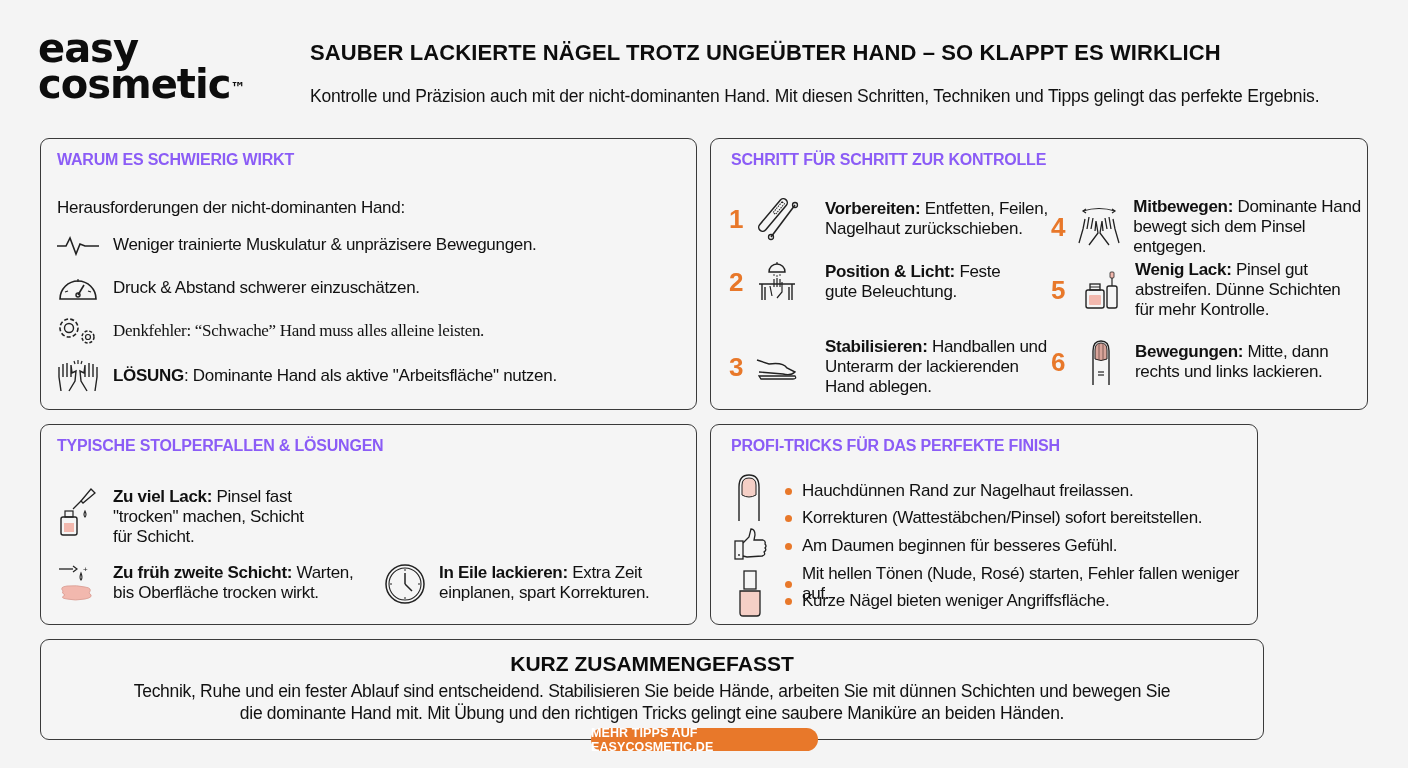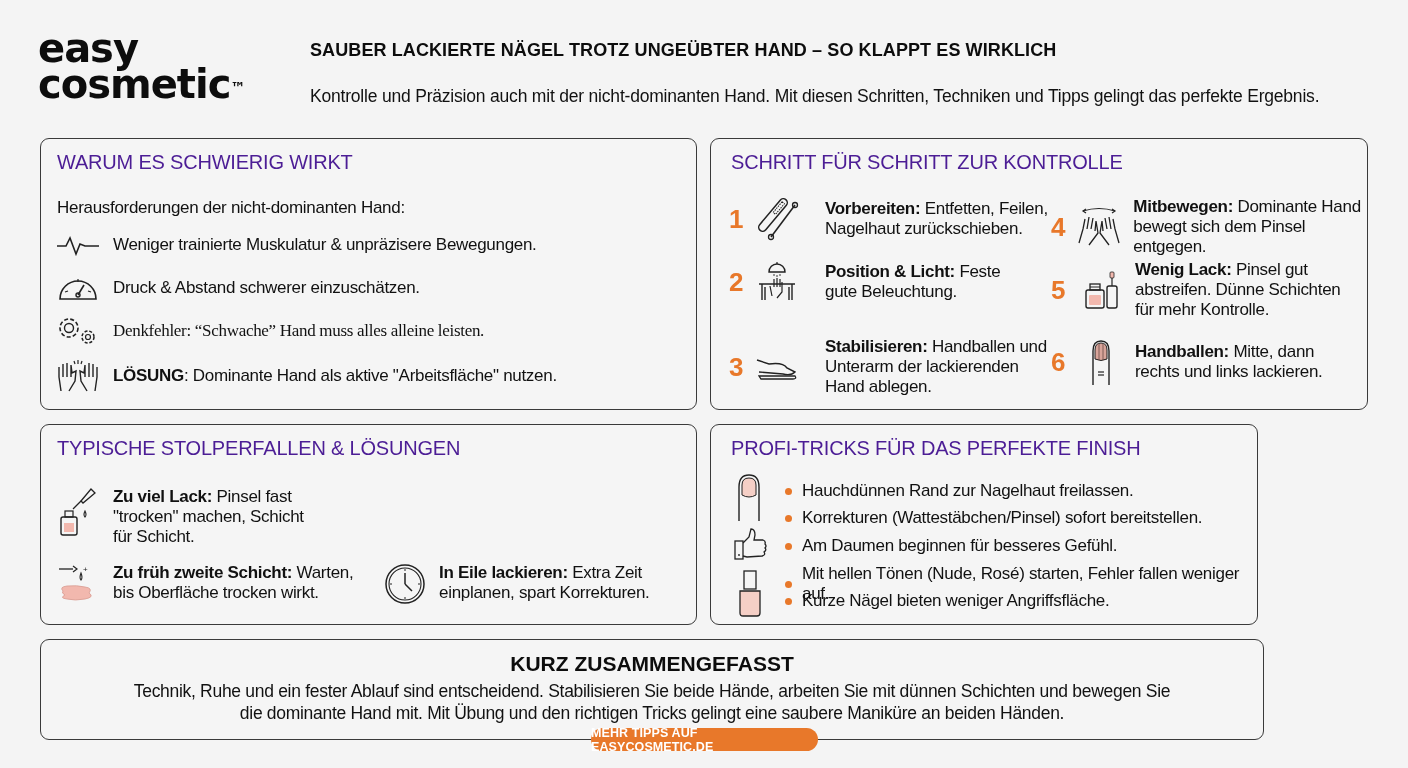--- a/index.html
+++ b/index.html
@@ -12,35 +12,35 @@
   }
   .logo {
     position: absolute; left: 38px; top: 30px;
     font-family: "DejaVu Sans", sans-serif;
     font-weight: bold; font-size: 40px; line-height: 36px;
     letter-spacing: -1px; color: #0d0d0d;
   }
   .logo .tm { font-size: 15px; vertical-align: top; position: relative; top: 4px; letter-spacing: 0; }
   .header-title {
     position: absolute; left: 310px; top: 40px;
-    font-weight: bold; font-size: 18px; letter-spacing: 0.1px; color: #0d0d0d;
+    font-weight: bold; font-size: 22px; letter-spacing: 0.1px; color: #0d0d0d;
     white-space: nowrap;
   }
   .header-sub {
     position: absolute; left: 310px; top: 86px;
     font-size: 17.5px; color: #111; white-space: nowrap; letter-spacing: -0.2px;
   }
   .card {
     position: absolute;
     border: 1.5px solid #3a3a3a;
     border-radius: 9px;
     background: #f5f5f5;
   }
   .card h2 {
-    font-weight: normal; font-size: 20px; color: #4c1d95;
+    font-weight: bold; font-size: 16px; color: #8b5cf6;
     position: absolute; left: 16px; top: 12px; white-space: nowrap; letter-spacing: -0.2px;
   }
   .txt { font-size: 17px; color: #111; line-height: 20px; letter-spacing: -0.3px; }
   .txt b { font-weight: bold; }
   .row { position: absolute; display: flex; align-items: center; }
   .icon { display: inline-block; flex-shrink: 0; }
   .num { color: #e8782a; font-weight: bold; font-size: 26px; width: 26px; text-align: left; }
   .bullet-dot { width: 7px; height: 7px; border-radius: 50%; background: #e8782a; display: inline-block; margin-right: 10px; flex-shrink: 0; }
   .summary-title {
     position: absolute; left: 0; right: 0; top: 12px; text-align: center;
@@ -199,21 +199,21 @@
     <span class="num">6</span>
     <svg class="icon" width="48" height="46" viewBox="0 0 48 46">
         <path d="M16,46 L16,12 Q16,2 24,2 Q32,2 32,12 L32,46" fill="none" stroke="#222" stroke-width="1.4"></path>
         <path d="M18,20 L18,11 Q18,4 24,4 Q30,4 30,11 L30,20 Q24,23 18,20 Z" fill="#d9a49a" stroke="#222" stroke-width="1"></path>
         <line x1="22" y1="5" x2="22" y2="21" stroke="#6b4a44" stroke-width="0.8"></line>
         <line x1="26" y1="5" x2="26" y2="21" stroke="#6b4a44" stroke-width="0.8"></line>
         <line x1="21" y1="33" x2="27" y2="33" stroke="#222" stroke-width="1.2"></line>
         <line x1="21" y1="36" x2="27" y2="36" stroke="#222" stroke-width="1.2"></line>
       </svg>
     <div class="txt" style="margin-left:10px;">
-      <div><b>Handballen:</b><span> Mitte, dann</span></div>
+      <div><b>Bewegungen:</b><span> Mitte, dann</span></div>
       <div>rechts und links lackieren.</div>
     </div>
   </div>
 </div>
 
 <div class="card" style="left:40px; top:424px; width:657px; height:201px;">
   <h2>TYPISCHE STOLPERFALLEN &amp; LÖSUNGEN</h2>
 
   <div class="row" style="left:16px; top:62px; align-items:flex-start;">
     <svg class="icon" width="44" height="52" viewBox="0 0 44 52">

